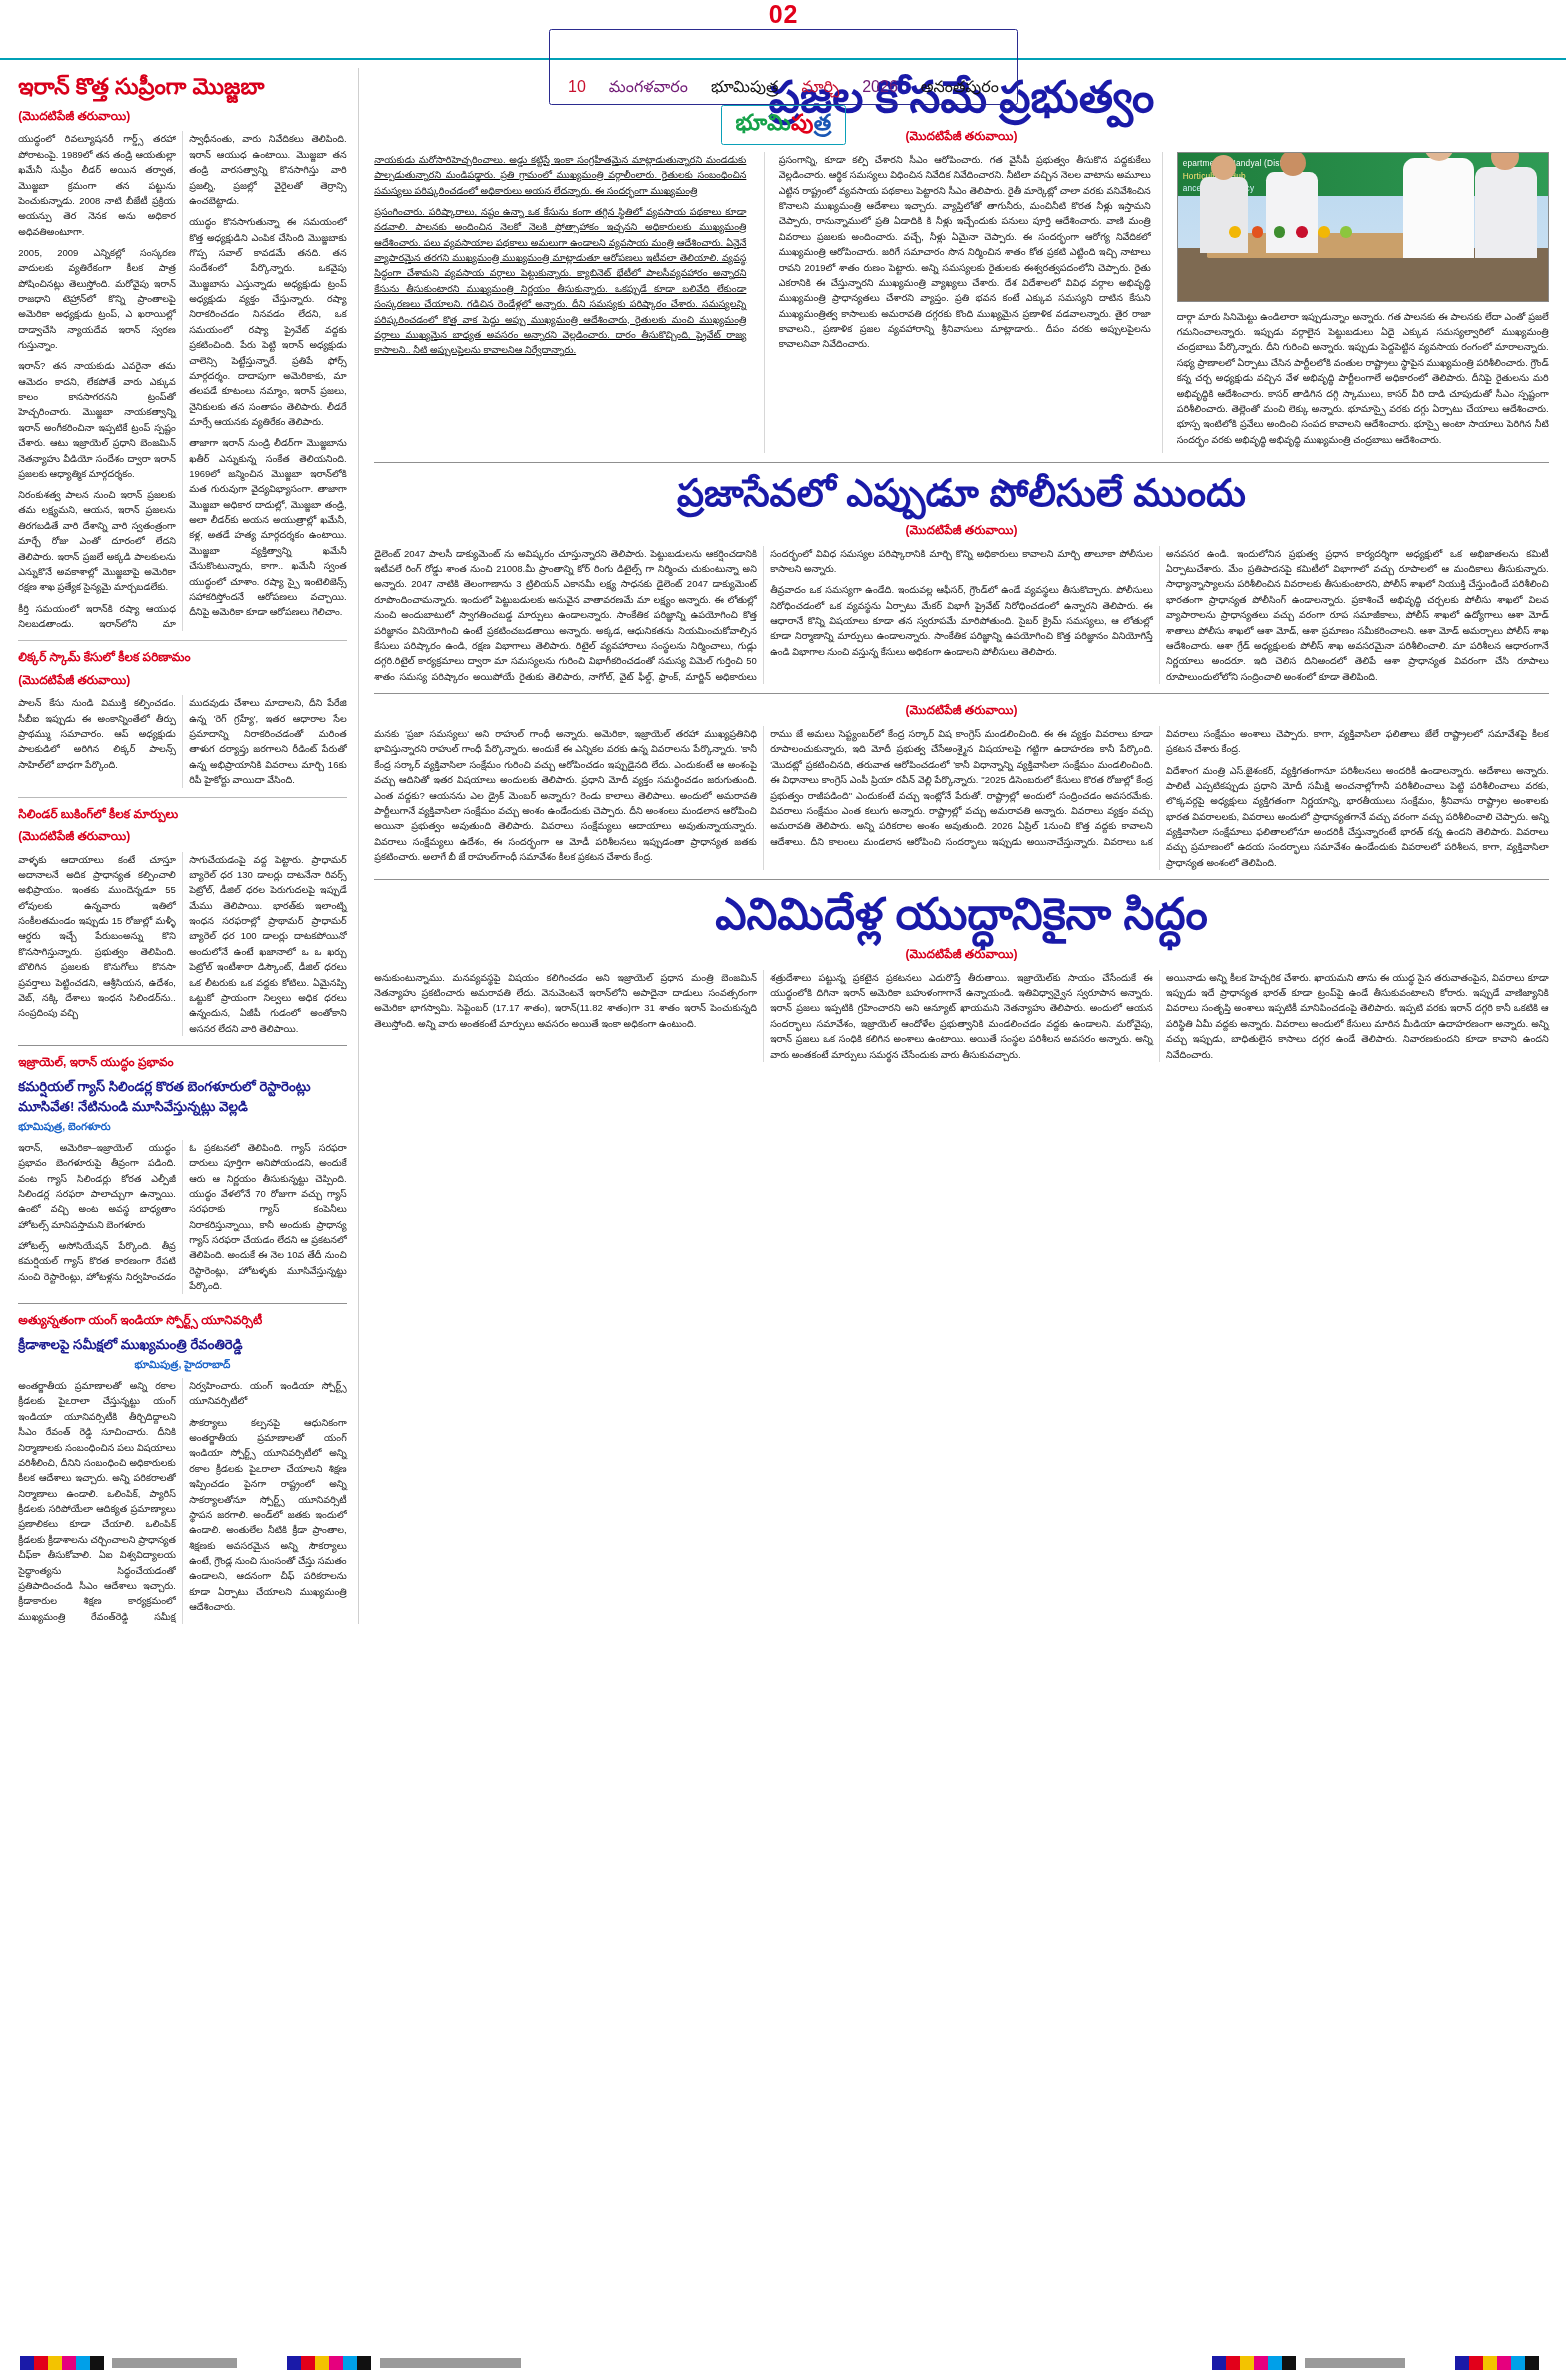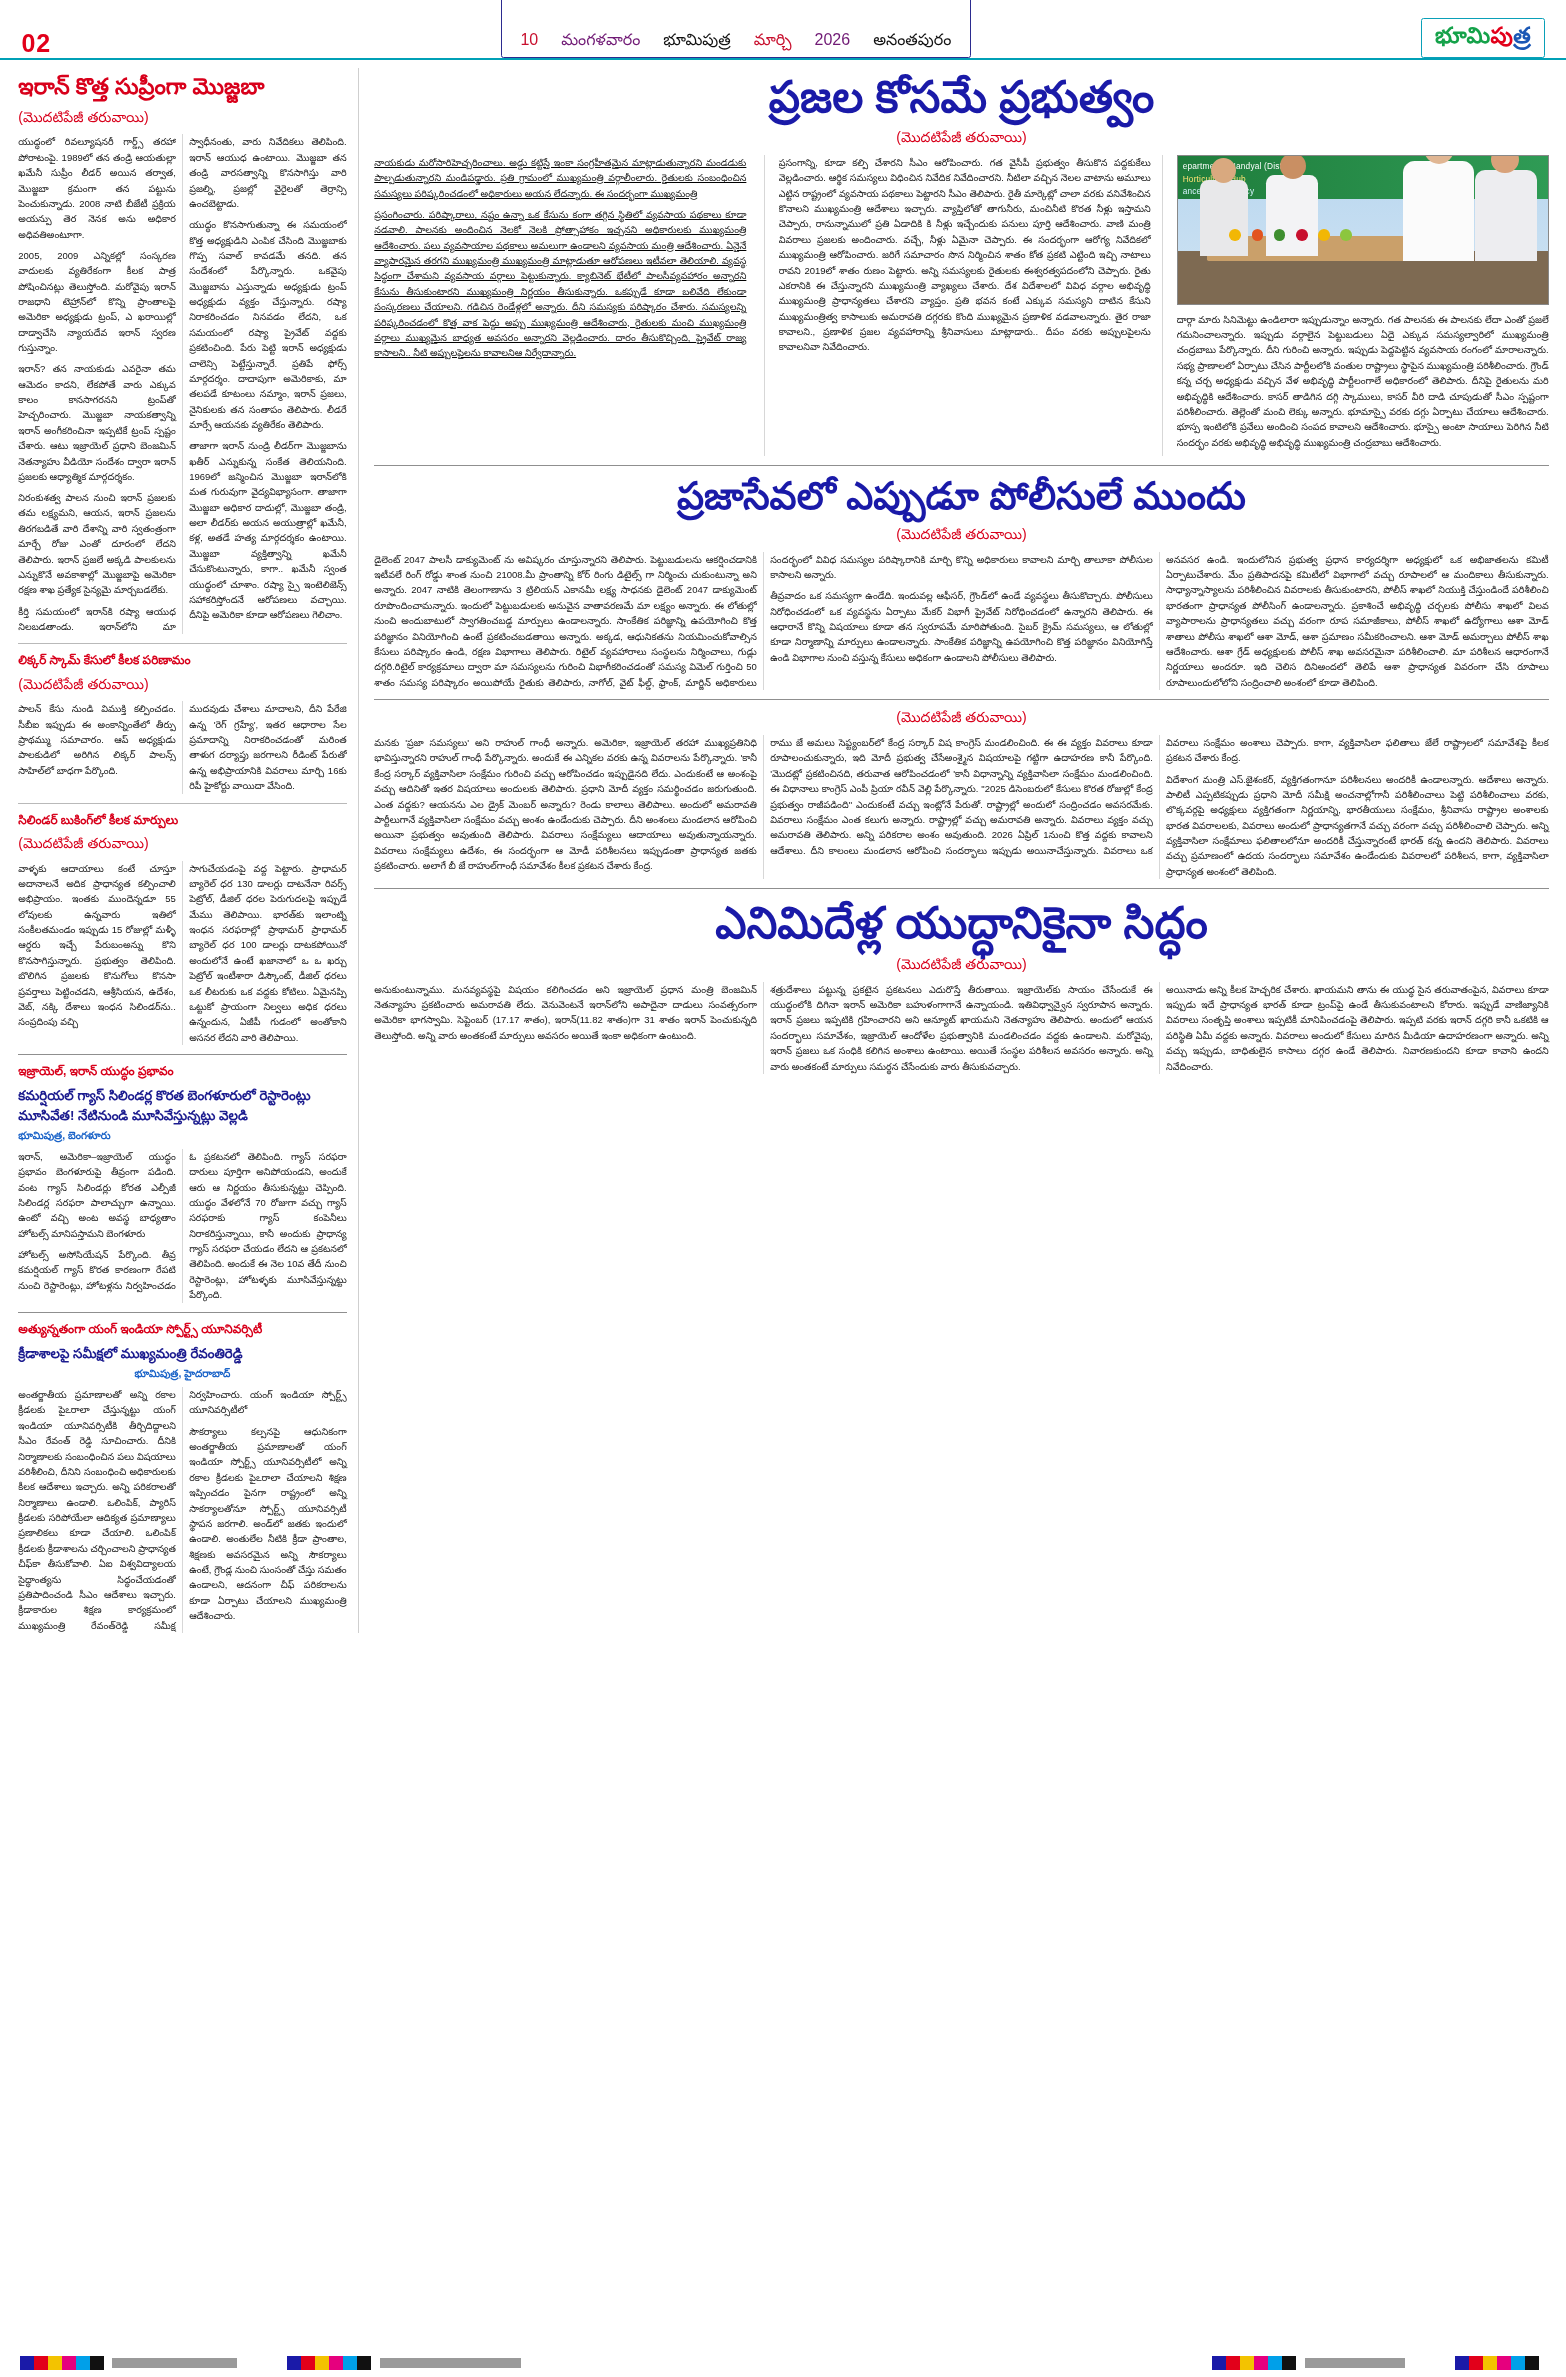--- a/index.html
+++ b/index.html
@@ -1,39 +1,39 @@
 <!DOCTYPE html>
 <html style="font-size:13.3px"><head>
 <meta charset="utf-8">
 <style>
   html,body{margin:0;padding:0;background:#ffffff;}
   body{width:1567px;font-family:"Liberation Sans",sans-serif;}
   .page{position:relative;width:1567px;height:2377px;background:#fff;box-sizing:border-box;padding:0;}
 
   
-  .masthead{position:relative;height:60px;border-bottom:2.5px solid #00a0b6;display:flex;align-items:flex-end;padding:0 21.6px;box-sizing:border-box;}
+  .masthead{position:relative;height:60px;border-bottom:2.5px solid #00a0b6;display:flex;align-items:center;padding:0 21.6px;box-sizing:border-box;flex-direction:column;}
   .pageno{color:#e2001a;font-size:25px;font-weight:bold;letter-spacing:0.8px;}
   .datebar{flex:1;display:flex;justify-content:center;}
   .datebox{border:1.2px solid #2b2b8f;padding:4.2px 18.3px;border-radius:2.5px;display:flex;gap:23px;align-items:baseline;}
   .datebox span{font-size:16px;color:#111;}
   .datebox .blue{color:#701a75;margin-top:44px;}
   .datebox .red{color:#c8102e;}
   .brandbox{border:1.2px solid #0aa0b8;padding:3.3px 13.3px;border-radius:2.5px;}
   .brand{font-size:22.4px;color:#15a24a;font-weight:bold;letter-spacing:0.4px;}
   .brand .b2{color:#e2001a;}
   .brand .b3{color:#1a57b5;}
 
   
   .body{display:flex;padding:8.3px 18.3px 0 18.3px;box-sizing:border-box;gap:0;}
   .colL{width:341px;flex:0 0 341px;padding-right:11.6px;box-sizing:border-box;border-right:0.8px solid #cfcfcf;}
   .colR{flex:1;padding-left:15px;box-sizing:border-box;}
 
   .hl-red{color:#d8001b;font-size:22.4px;font-weight:bold;line-height:1.28;margin:5px 0 6.7px 0;}
   .hl-red.small{font-size:12px;}
-  .cont{color:#d8001b;font-size:14px;font-weight:normal;text-align:center;margin:1.7px 0 5.8px 0;}
+  .cont{color:#d8001b;font-size:12px;font-weight:bold;text-align:center;margin:1.7px 0 5.8px 0;}
   .cont.left{text-align:left;}
   .dateline{color:#1a63c8;font-size:10.4px;font-weight:bold;text-align:center;margin:5px 0 5px 0;}
   .kicker{color:#1b1b8f;font-size:13.3px;font-weight:bold;line-height:1.45;margin:5px 0 3.3px 0;}
 
   .two{column-count:2;column-gap:13.3px;column-rule:0.8px solid #d7d7d7;}
   .three{column-count:3;column-gap:13.3px;column-rule:0.8px solid #d7d7d7;}
   .txt{font-size:9.5px;line-height:1.62;text-align:justify;color:#151515;margin:0 0 5.8px 0;hyphens:auto;}
   hr.sep{border:0;border-top:0.8px solid #b9b9b9;margin:9.1px 0;}
   hr.sep.thick{border-top:1.7px solid #8f8f8f;}
 

